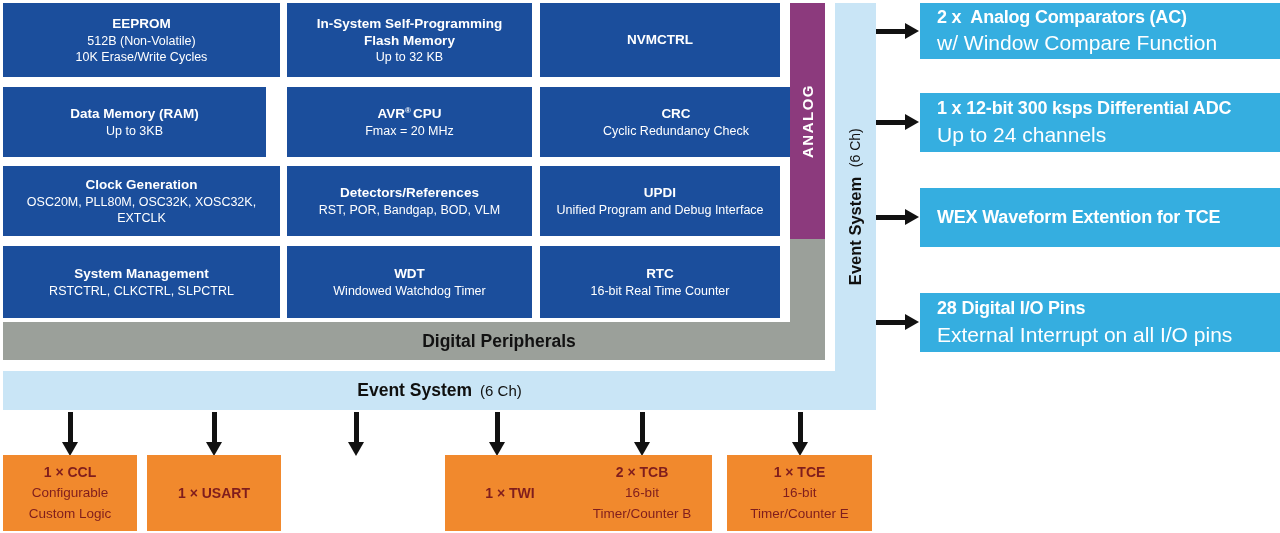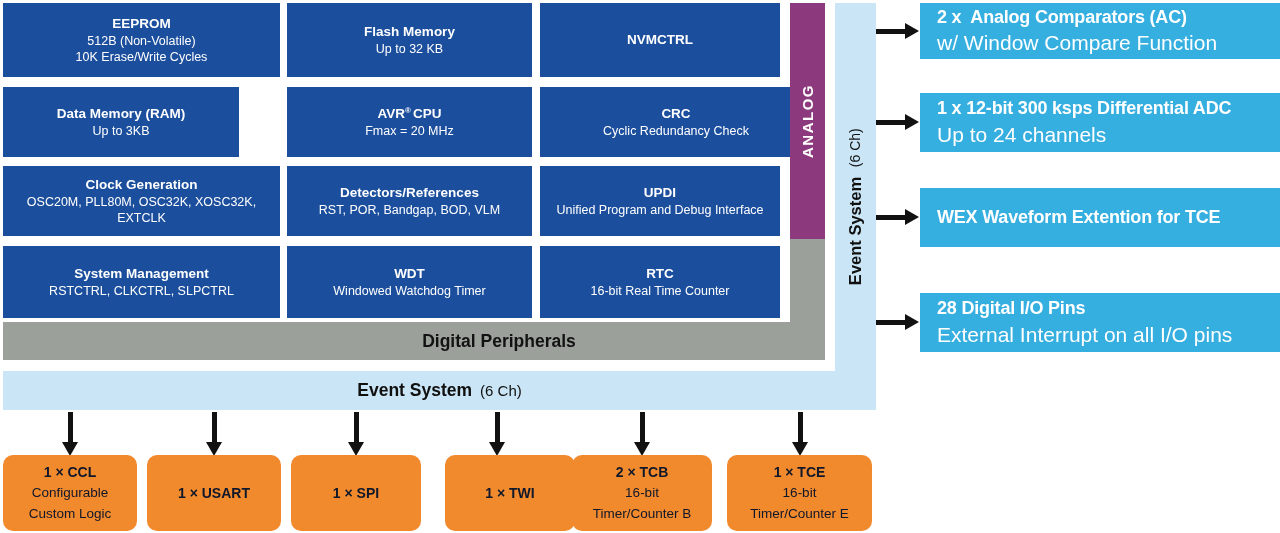--- a/index.html
+++ b/index.html
@@ -44,23 +44,23 @@
   
   .cyanbox{
     position:absolute;left:920px;width:360px;background:#35AEE0;color:#fff;
     display:flex;flex-direction:column;justify-content:center;
     padding-left:17px;box-sizing:border-box;line-height:1.3;
   }
   .cyanbox .t{font-weight:bold;font-size:18px;white-space:pre-wrap;letter-spacing:-0.2px;}
   .cyanbox .s{font-weight:normal;font-size:21px;}
   
   .obox{
-    position:absolute;top:455px;height:76px;background:#F1892D;color:#0f172a;
+    position:absolute;top:455px;height:76px;background:#F1892D;color:#7f1d1d;
     display:flex;flex-direction:column;align-items:center;justify-content:center;
-    text-align:center;line-height:1.5;box-sizing:border-box;border-radius:10px;
+    text-align:center;line-height:1.5;box-sizing:border-box;
   }
   .obox .t{font-weight:bold;font-size:14px;}
   .obox .l{font-weight:normal;font-size:13.5px;}
   
   .arrow-r{position:absolute;width:43px;height:18px;}
   .arrow-r::before{
     content:"";position:absolute;left:0;top:7px;height:5px;right:13px;background:#111;
   }
   .arrow-r::after{
     content:"";position:absolute;right:0;top:1px;width:0;height:0;
@@ -81,28 +81,29 @@
 <body>
 
 <div id="canvas">
 
   <div class="blk" style="left:3px;top:3px;width:277px;height:74px">
     <div class="t">EEPROM</div>
     <div class="l">512B (Non-Volatile)</div>
     <div class="l">10K Erase/Write Cycles</div>
   </div>
   <div class="blk" style="left:287px;top:3px;width:245px;height:74px">
+    <div class="t">In-System Self-Programming</div>
     <div class="t">Flash Memory</div>
     <div class="l">Up to 32 KB</div>
   </div>
   <div class="blk" style="left:540px;top:3px;width:240px;height:74px">
     <div class="t">NVMCTRL</div>
   </div>
 
-  <div class="blk" style="left:3px;top:87px;width:236px;height:70px">
+  <div class="blk" style="left:3px;top:87px;width:263px;height:70px">
     <div class="t">Data Memory (RAM)</div>
     <div class="l">Up to 3KB</div>
   </div>
   <div class="blk" style="left:287px;top:87px;width:245px;height:70px">
     <div class="t"><span>AVR</span><sup>®</sup><span>CPU</span></div>
     <div class="l">Fmax = 20 MHz</div>
   </div>
   <div class="blk" style="left:540px;top:87px;width:272px;height:70px">
     <div class="t">CRC</div>
     <div class="l">Cyclic Redundancy Check</div>
@@ -183,23 +184,20 @@
   <div class="arrow-d" style="left:792px"></div>
 
   <div class="obox" style="left:3px;width:134px">
     <div class="t">1 × CCL</div>
     <div class="l">Configurable</div>
     <div class="l">Custom Logic</div>
   </div>
   <div class="obox" style="left:147px;width:134px">
     <div class="t">1 × USART</div>
   </div>
-  <div class="obox" style="left:291px;width:130px">
-    <div class="t">1 × SPI</div>
-  </div>
   <div class="obox" style="left:445px;width:130px">
     <div class="t">1 × TWI</div>
   </div>
   <div class="obox" style="left:572px;width:140px">
     <div class="t">2 × TCB</div>
     <div class="l">16-bit</div>
     <div class="l">Timer/Counter B</div>
   </div>
   <div class="obox" style="left:727px;width:145px">
     <div class="t">1 × TCE</div>

